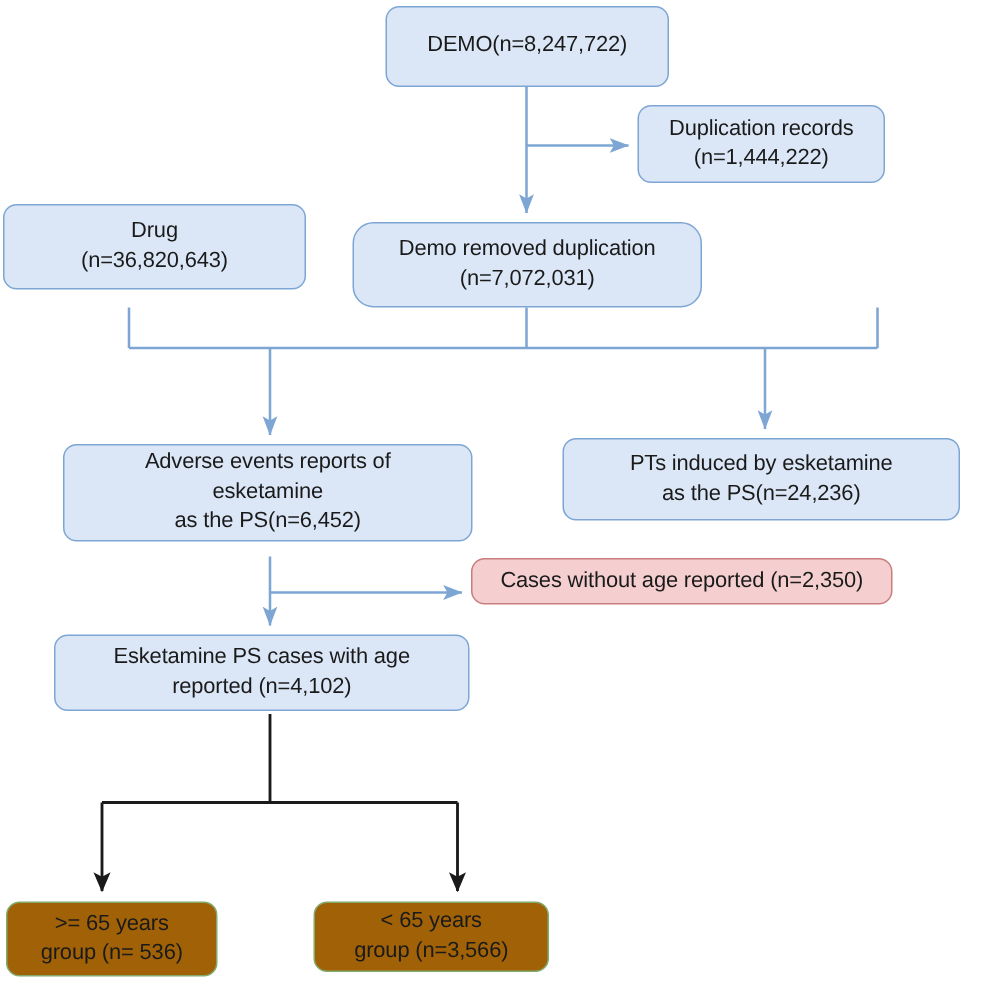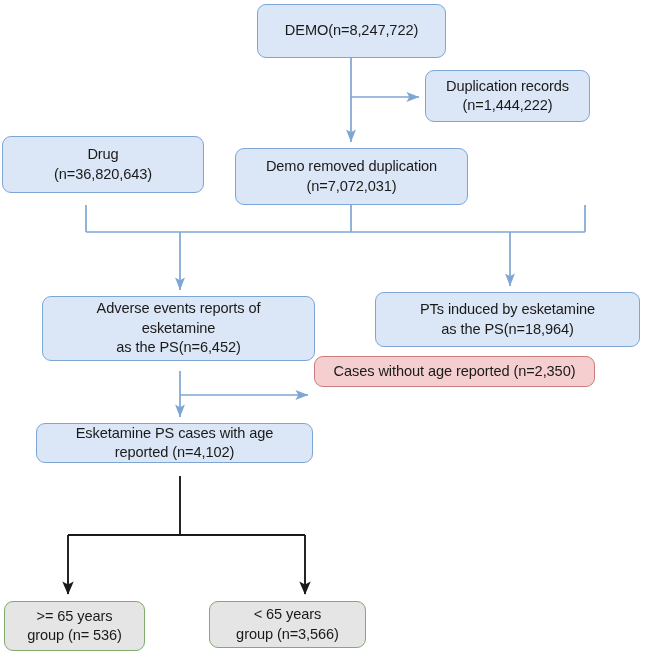--- a/index.html
+++ b/index.html
@@ -38,32 +38,32 @@
     letter-spacing: -0.1px;
     padding: 2px 16px;
     z-index: 2;
   }
   .node .lines {
     width: 100%;
     white-space: pre-line;
   }
   .blue  { background: #dbe7f6; border-color: #7ea6d4; }
   .pink  { background: #f5cfcf; border-color: #c97d7d; }
-  .green { background: #e5e5e5; border-color: #81aa6d; }
+  .green { background: #a16207; border-color: #81aa6d; }
 
   
   #n-demo        { left: 257px; top: 4px;   width: 189px; height: 54px; }
   #n-dup         { left: 425px; top: 70px;  width: 165px; height: 52px; }
   #n-drug        { left: 2px;   top: 136px; width: 202px; height: 57px; }
-  #n-demorem     { left: 235px; top: 148px; width: 233px; height: 57px; }
+  #n-demorem     { left: 235px; top: 148px; width: 233px; height: 57px; border-radius: 14px; }
   #n-reac        { left: 503px; top: 148px; width: 165px; height: 57px; }
   #n-adverse     { left: 42px;  top: 296px; width: 273px; height: 65px; }
   #n-pts         { left: 375px; top: 292px; width: 265px; height: 55px; }
-  #n-noage       { left: 314px; top: 356px; width: 281px; height: 31px; }
-  #n-withage     { left: 36px;  top: 423px; width: 277px; height: 40px; }
+  #n-noage       { left: 314px; top: 372px; width: 281px; height: 31px; }
+  #n-withage     { left: 36px;  top: 423px; width: 277px; height: 51px; }
   #n-ge65        { left: 4px;   top: 601px; width: 141px; height: 50px; }
   #n-lt65        { left: 209px; top: 601px; width: 157px; height: 47px; }
 </style>
 </head>
 <body>
 
 <div id="canvas">
 
   <svg id="connectors" viewBox="0 0 669 654" xmlns="http://www.w3.org/2000/svg">
     <defs>
@@ -124,21 +124,21 @@
 
 
   <div class="node blue" id="n-adverse">
     <span class="lines">Adverse events reports of
 esketamine
 as the PS(n=6,452)</span>
   </div>
 
   <div class="node blue" id="n-pts">
     <span class="lines">PTs induced by esketamine
-as the PS(n=18,964)</span>
+as the PS(n=24,236)</span>
   </div>
 
   <div class="node pink" id="n-noage">
     <span class="lines">Cases without age reported (n=2,350)</span>
   </div>
 
   <div class="node blue" id="n-withage">
     <span class="lines">Esketamine PS cases with age
 reported (n=4,102)</span>
   </div>

